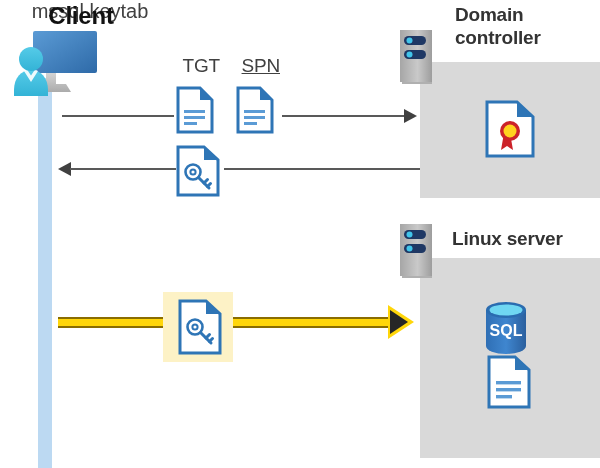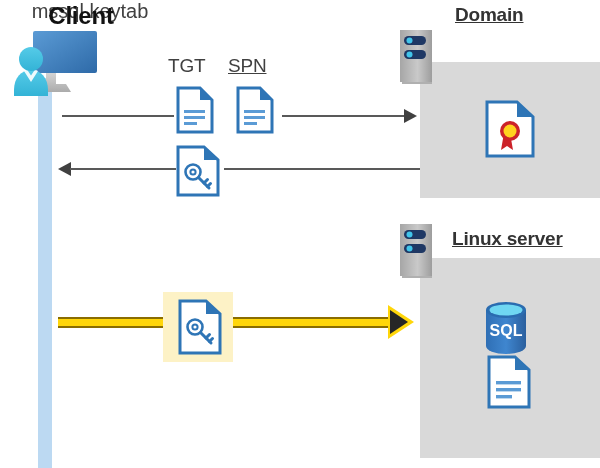--- a/index.html
+++ b/index.html
@@ -60,21 +60,20 @@
   .panel-lnx  { left: 420px; top: 258px; width: 180px; height: 200px; }
 
   
   .srv-title {
     position: absolute;
     font-size: 19px;
     font-weight: bold;
     color: #333333;
     line-height: 23px;
     letter-spacing: -0.2px;
-    text-decoration: underline;
   }
   .title-dc  { left: 455px; top: 3px;  width: 145px; }
   .title-lnx { left: 452px; top: 227px; width: 150px; }
 
   
   .server-ico { position: absolute; width: 40px; height: 62px; }
   .server-dc  { left: 398px; top: 28px; }
   .server-lnx { left: 398px; top: 222px; }
 
   
@@ -128,21 +127,21 @@
     height: 70px;
     background: #fdf2c6;
   }
 
   
   .doc { position: absolute; }
   .doc-label {
     position: absolute;
     font-size: 19px;
     color: #404040;
-    text-align: left;
+    text-align: right;
     letter-spacing: -0.2px;
   }
   .keytab-label {
     left: 420px;
     top: 416px;
     width: 180px;
     font-size: 20px;
     color: #404040;
     text-align: center;
   }
@@ -184,20 +183,21 @@
       <path d="M8 64 c0 -12 7 -20 17 -20 c10 0 17 8 17 20 v6 H8 z" fill="url(#perGrad)"></path>
 
       <path d="M18 45 l7 11 l7 -11 l-3 -1.5 l-4 6 l-4 -6 z" fill="#ffffff" opacity="0.9"></path>
 
       <circle cx="25" cy="33" r="12" fill="url(#perGrad)"></circle>
     </svg>
   </div>
 
   <div class="srv-title title-dc">
     <div>Domain</div>
+    <div>controller</div>
   </div>
   <div class="srv-title title-lnx">Linux server</div>
 
   <div class="server-ico server-dc">
     <svg width="40" height="62" viewBox="0 0 40 62">
       <defs>
         <linearGradient id="srvGrad" x1="0" y1="0" x2="1" y2="0">
           <stop offset="0" stop-color="#a6a6a6"></stop>
           <stop offset="0.55" stop-color="#c9c9c9"></stop>
           <stop offset="1" stop-color="#9d9d9d"></stop>

